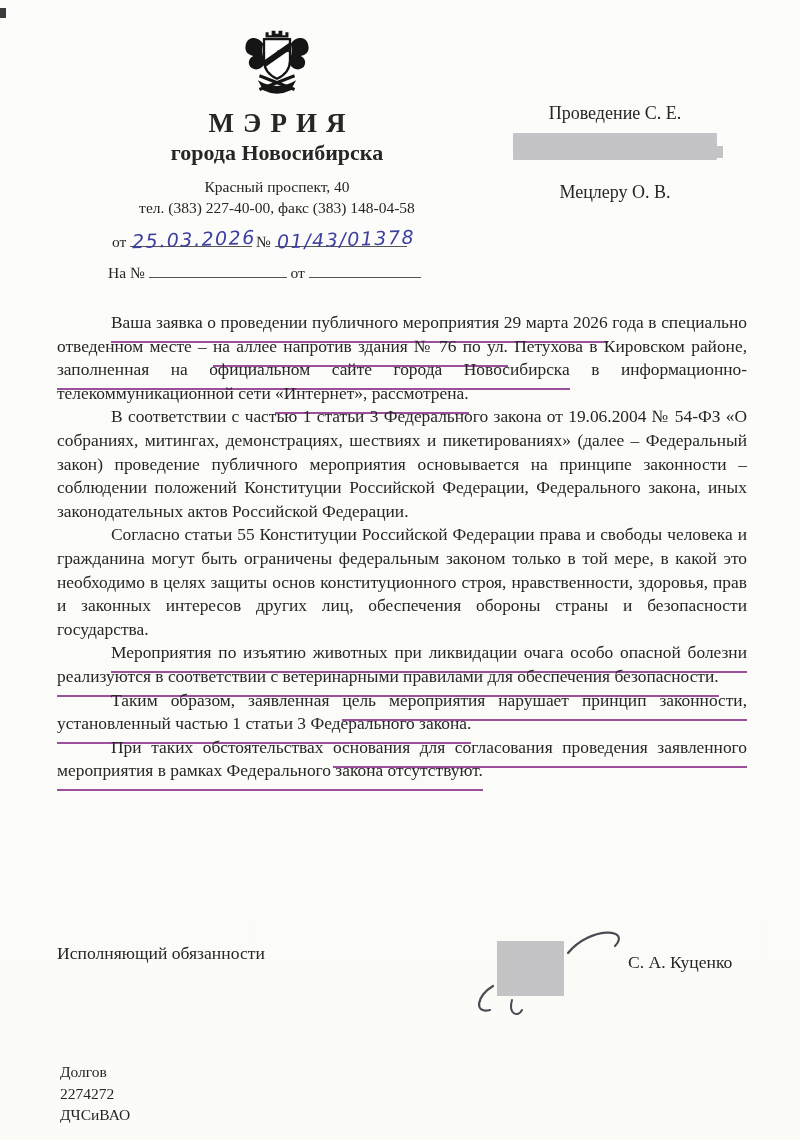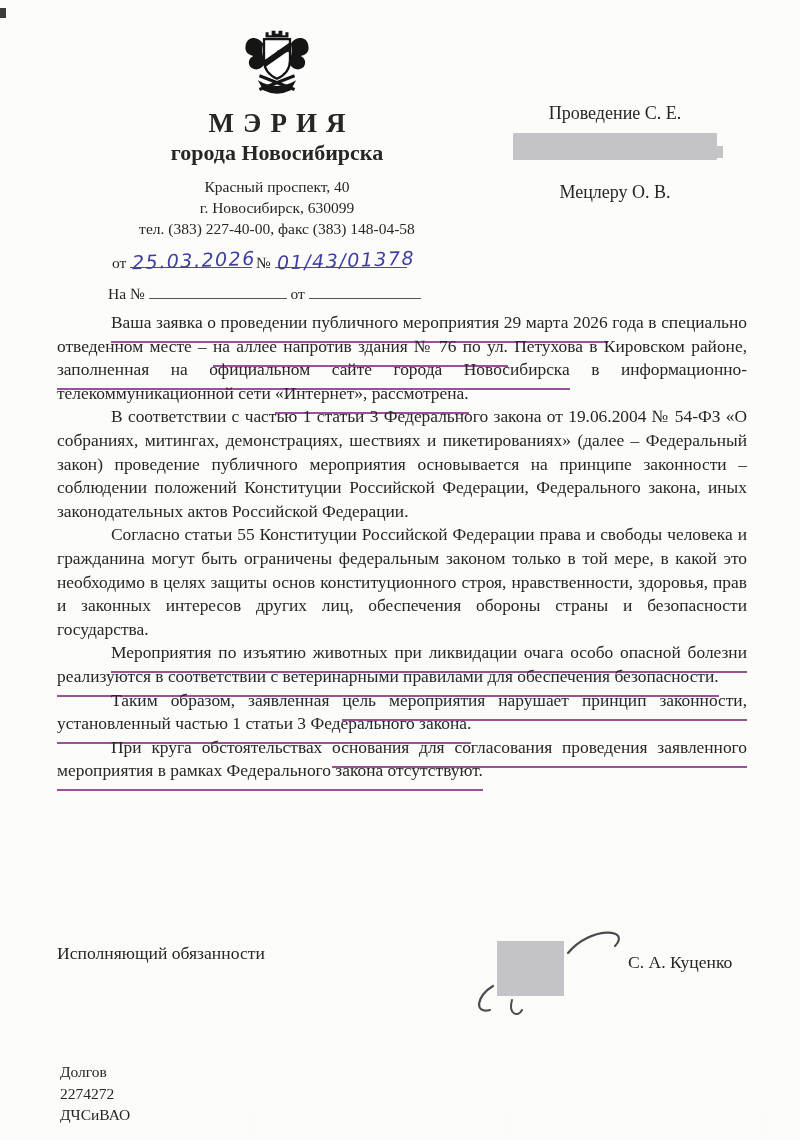--- a/index.html
+++ b/index.html
@@ -70,21 +70,20 @@
     <path d="M55 34 h17" stroke="#151515" stroke-width="2"></path>
 
     <path d="M32 66 L78 84 M32 84 L78 66" stroke="#151515" stroke-width="4"></path>
 
     <path d="M30 72 q25 15 50 0 l-7 13 q-18 9 -36 0 z" fill="#151515"></path>
   </svg>
   <div class="org1">МЭРИЯ</div>
   <div class="org2">города Новосибирска</div>
   <div class="addr">
     <div>Красный проспект, 40</div>
-    <div>г. Новосибирск, 630099</div>
     <div>тел. (383) 227-40-00, факс (383) 148-04-58</div>
   </div>
   <div class="refline">
     <span>от</span>
     <span class="blank b-date"><span class="hand">25.03.2026</span></span>
     <span>№</span>
     <span class="blank b-num"><span class="hand">01/43/01378</span></span>
   </div>
   <div class="refline2">
     <span>На №</span>
@@ -99,21 +98,21 @@
   <div class="redact-line"></div>
   <div class="addressee2">Мецлеру О. В.</div>
 </div>
 
 <div class="letter-body">
     <p><span class="ul">Ваша заявка о проведении публичного мероприятия 29 марта 2026</span><span> года в специально отведенном месте – </span><span class="ul">на аллее напротив здания № 76 по ул.</span><span> Петухова в Кировском районе, </span><span class="ul">заполненная на официальном сайте города Новосибирска</span><span> в информационно-телекоммуникационной сети </span><span class="ul">«Интернет», рассмотрена.</span></p>
     <p><span>В соответствии с частью 1 статьи 3 Федерального закона от 19.06.2004 № 54-ФЗ «О собраниях, митингах, демонстрациях, шествиях и пикетированиях» (далее – Федеральный закон) проведение публичного мероприятия основывается на принципе законности – соблюдении положений Конституции Российской Федерации, Федерального закона, иных законодательных актов Российской Федерации.</span></p>
     <p><span>Согласно статьи 55 Конституции Российской Федерации права и свободы человека и гражданина могут быть ограничены федеральным законом только в той мере, в какой это необходимо в целях защиты основ конституционного строя, нравственности, здоровья, прав и законных интересов других лиц, обеспечения обороны страны и безопасности государства.</span></p>
     <p><span class="ul">Мероприятия по изъятию животных при ликвидации очага особо опасной болезни реализуются в соответствии с ветеринарными правилами для обеспечения безопасности.</span></p>
     <p><span>Таким образом, заявленная </span><span class="ul">цель мероприятия нарушает принцип законности, установленный частью 1 статьи 3 Федерального закона.</span></p>
-    <p><span>При круга обстоятельствах </span><span class="ul">основания для согласования проведения заявленного мероприятия в рамках Федерального закона отсутствуют.</span></p>
+    <p><span>При таких обстоятельствах </span><span class="ul">основания для согласования проведения заявленного мероприятия в рамках Федерального закона отсутствуют.</span></p>
   </div>
 
 <div class="sig-left">
   <div>Исполняющий обязанности</div>
 </div>
 <svg class="sig-squiggle" width="230" height="125" viewBox="0 0 230 125">
   <path d="M118 35 C 140 8, 182 10, 165 28" fill="none" stroke="#4a4a55" stroke-width="2.2" stroke-linecap="round"></path>
   <path d="M43 68 C 26 78, 24 96, 40 92" fill="none" stroke="#4a4a55" stroke-width="2.2" stroke-linecap="round"></path>
   <path d="M62 82 C 58 96, 68 100, 72 92" fill="none" stroke="#4a4a55" stroke-width="2" stroke-linecap="round"></path>
 </svg>

